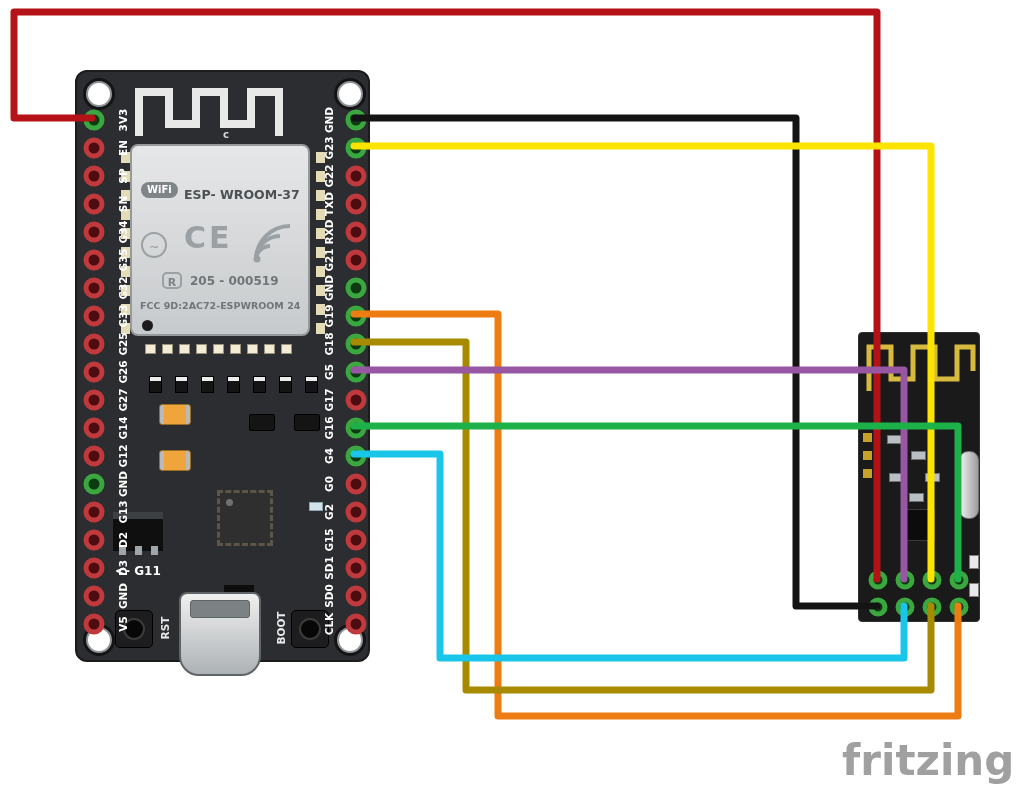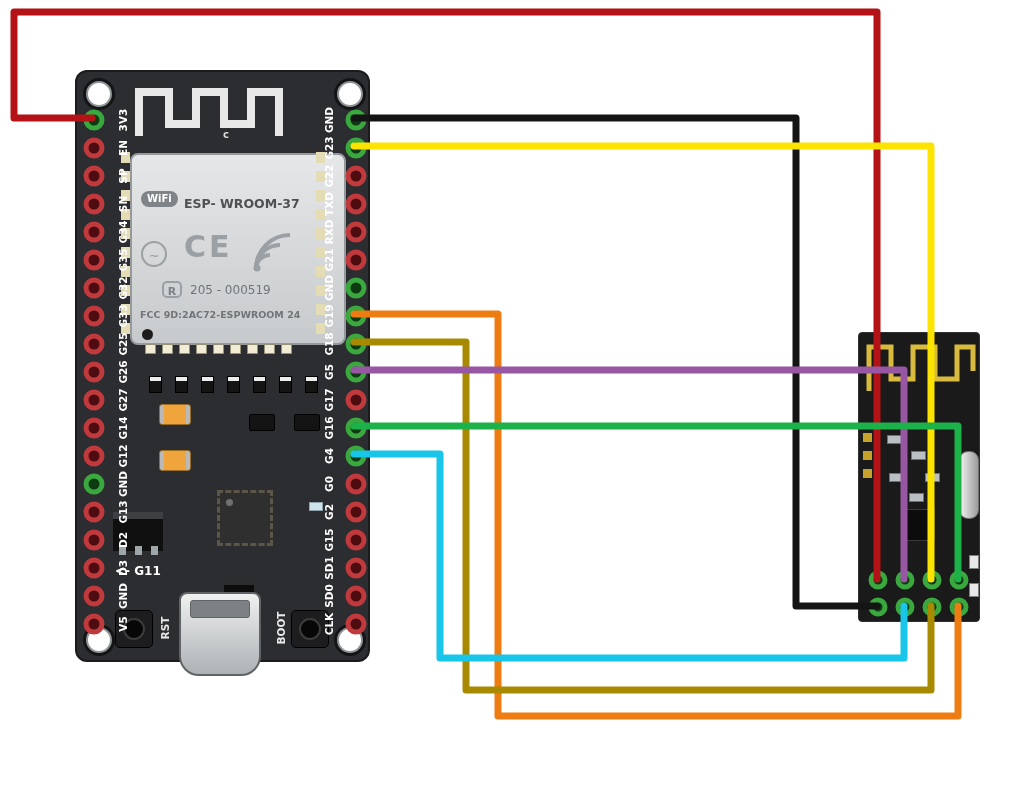--- a/index.html
+++ b/index.html
@@ -16,32 +16,32 @@
 
   
   .pin{position:absolute;box-sizing:border-box;width:21px;height:21px;border-radius:50%;
     transform:translate(-50%,-50%);background:#4d0d10;border:5px solid #c03a3d;z-index:12;}
   .pin.connected{background:#0d3a10;border-color:#3aa83f;}
   .pin.small{width:19px;height:19px;}
   .pin-label{position:absolute;transform:translate(-50%,-50%) rotate(-90deg);
     font-size:10.5px;font-weight:bold;color:#ffffff;white-space:nowrap;letter-spacing:0;z-index:11;}
 
   
-  .shield{position:absolute;left:53px;top:81px;width:216px;height:192px;box-sizing:border-box;
+  .shield{position:absolute;left:53px;top:72px;width:180px;height:192px;box-sizing:border-box;
     background:linear-gradient(180deg,#e6e7e8,#c7cacc);border:2px solid #96999b;border-radius:8px;}
   .cast-strip{position:absolute;width:9px;background:repeating-linear-gradient(180deg,#e4dcb4 0 11px,transparent 11px 19px);}
   .wifi-pill{position:absolute;left:9px;top:36px;background:#7e8487;color:#fff;border-radius:11px;
     padding:3px 6px;font-size:10px;font-weight:bold;line-height:1;}
   .model-text{position:absolute;left:52px;top:41px;font-size:12.5px;font-weight:bold;color:#4d5154;}
   .ce-mark{position:absolute;left:52px;top:74px;font-size:30px;font-weight:600;color:#9aa0a3;letter-spacing:3px;}
   .compliance-circle{position:absolute;left:9px;top:86px;width:26px;height:26px;border:2px solid #9aa0a3;
     border-radius:50%;color:#9aa0a3;font-size:13px;line-height:26px;text-align:center;box-sizing:border-box;}
   .rbox{position:absolute;left:30px;top:126px;width:20px;height:17px;border:2px solid #9aa0a3;border-radius:5px;
     font-size:11px;font-weight:bold;color:#7d8386;text-align:center;line-height:17px;box-sizing:border-box;}
-  .rnum{position:absolute;left:58px;top:128px;font-size:12px;font-weight:normal;color:#6f7578;}
+  .rnum{position:absolute;left:58px;top:128px;font-size:12px;font-weight:bold;color:#6f7578;}
   .fcc-line{position:absolute;left:8px;top:154px;font-size:9.5px;font-weight:bold;color:#6f7578;white-space:nowrap;}
   .blackdot{position:absolute;left:10px;top:174px;width:11px;height:11px;border-radius:50%;background:#1c1c1c;}
 
   
   .pads-row{position:absolute;left:68px;top:272px;display:flex;gap:6px;}
   .pad{width:11px;height:10px;background:#f3ecd4;border:1px solid #97927c;box-sizing:border-box;}
   .smd-row{position:absolute;left:72px;top:304px;display:flex;gap:13px;}
   .smd-dark{width:11px;height:15px;background:linear-gradient(#ececec 0 4px,#141414 4px);border:1px solid #000;}
   .cap{position:absolute;width:30px;height:19px;border:1px solid #9a6d20;border-radius:3px;
     background:linear-gradient(90deg,#b9b9b9 0 4px,#f0a43c 4px calc(100% - 4px),#b9b9b9 calc(100% - 4px));}
@@ -272,13 +272,14 @@
     <polyline points="354,118 796,118 796,606 877,606" stroke="#141414"></polyline>
     <polyline points="92,118 14,118 14,12 877,12 877,579" stroke="#b41217"></polyline>
     <polyline points="354,146 931,146 931,579" stroke="#fde300"></polyline>
     <polyline points="354,314 498,314 498,716 958,716 958,606" stroke="#ed7d12"></polyline>
     <polyline points="354,342 466,342 466,690 931,690 931,606" stroke="#a88a00"></polyline>
     <polyline points="354,370 904,370 904,579" stroke="#9757a3"></polyline>
     <polyline points="354,454 440,454 440,658 904,658 904,606" stroke="#19c5e8"></polyline>
     <polyline points="354,426 958,426 958,579" stroke="#1db14a"></polyline>
   </svg>
 
+  <div class="watermark">fritzing</div>
 </div>
 
 </body></html>

